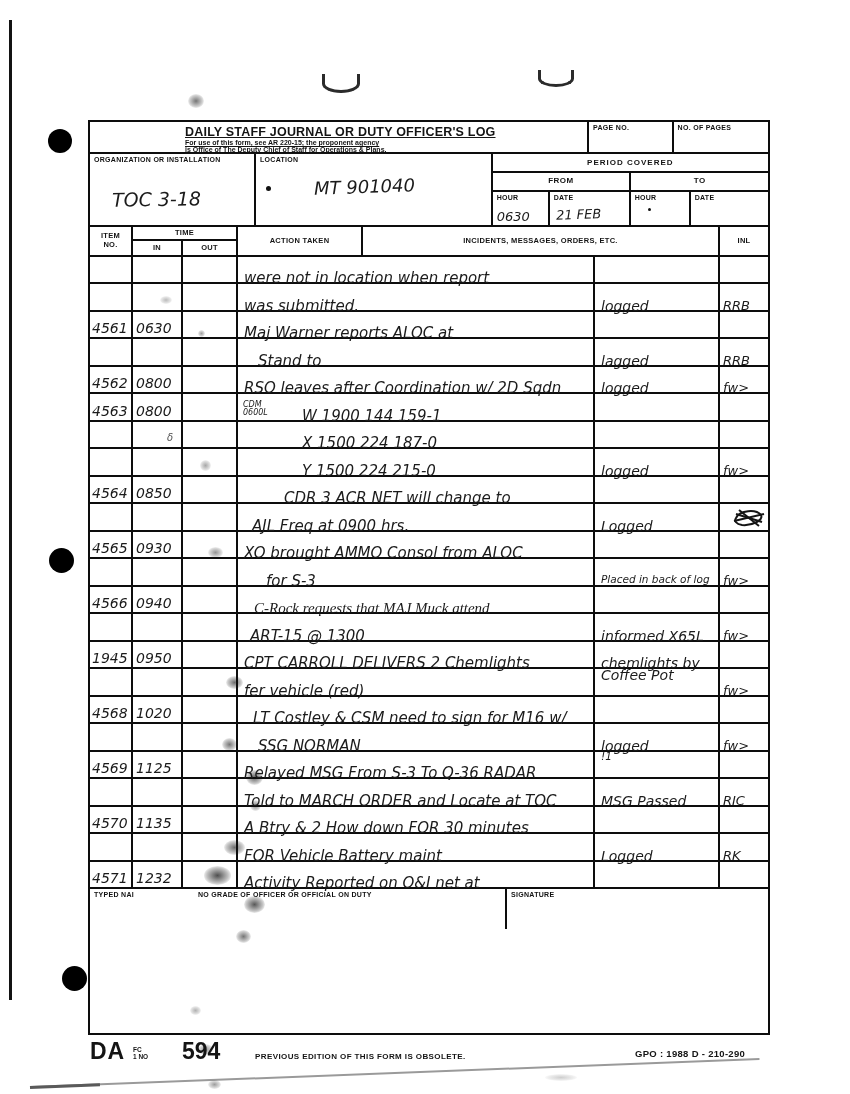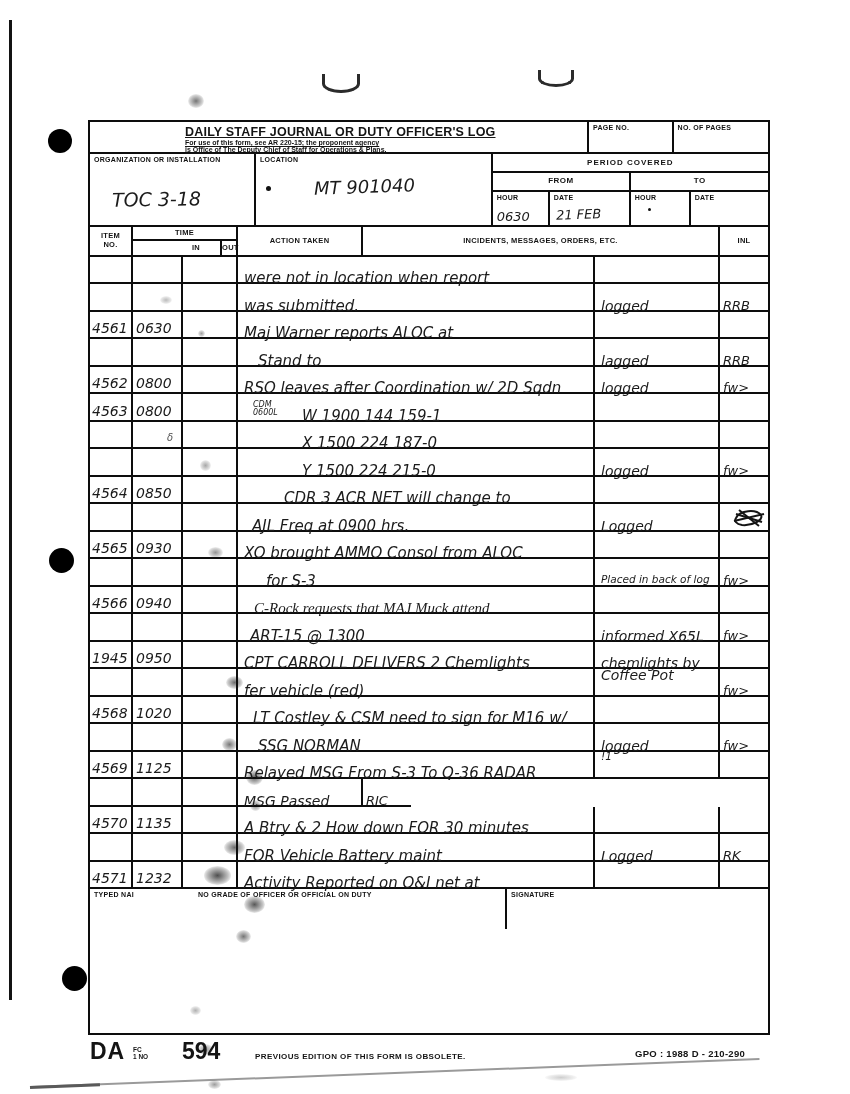--- a/index.html
+++ b/index.html
@@ -48,21 +48,21 @@
   .loc-hw{position:absolute;left:58px;top:22px;font-size:18px;transform:rotate(-2deg);}
   .fh-hw{position:absolute;left:4px;bottom:1px;font-size:13px;}
   .fd-hw{position:absolute;left:6px;bottom:3px;font-size:13px;transform:rotate(-2deg);}
 
   
   .thead{display:flex;height:30px;}
   .th{font-size:7.5px;font-weight:bold;letter-spacing:.3px;text-align:center;}
   .th-item{width:43px;padding-top:4px;line-height:9px;}
   .th-time{width:105px;display:flex;flex-direction:column;}
   .time-top{height:13px;border-bottom:2px solid #0d0d0d;line-height:12px;}
-  .time-sub{flex:1;display:flex;padding-left:39px;}
+  .time-sub{flex:1;display:flex;}
   .time-sub span{flex:1;line-height:14px;}
   .time-sub .sub-in{border-right:2px solid #0d0d0d;flex:0 0 48px;}
   .th-inc{width:357px;line-height:28px;}
   .th-act{width:125px;line-height:28px;}
   .th-inl{width:48px;line-height:28px;}
 
   
   .tbody{height:632px;display:flex;flex-direction:column;}
   .trow{flex:1;display:flex;}
   .td{position:relative;border-right:2px solid #0d0d0d;border-bottom:2px solid #0d0d0d;
@@ -70,21 +70,21 @@
   .td.last{border-right:none;}
   .c-item{width:43px;} .c-in{width:50px;} .c-out{width:55px;}
   .c-msg{width:357px;} .c-act{width:125px;} .c-inl{width:48px;}
   .v-item{position:absolute;left:2px;bottom:1px;font-size:14px;}
   .v-in{position:absolute;left:3px;bottom:1px;font-size:14px;}
   .v-msg{position:absolute;bottom:-5px;font-size:15px;z-index:2;}
   .v-act{position:absolute;left:6px;bottom:-4px;font-size:14px;z-index:2;}
   .v-act.small{font-size:10.5px;bottom:0;}
   .v-act.top{bottom:auto;top:-2px;}
   .v-inl{position:absolute;left:3px;bottom:-3px;font-size:13px;z-index:2;}
-  .v-prefix{position:absolute;left:5px;bottom:3px;font-size:8px;line-height:8px;margin-left:10px;}
+  .v-prefix{position:absolute;left:5px;bottom:3px;font-size:8px;line-height:8px;}
   .in-mark{position:absolute;right:8px;bottom:4px;font-size:10px;opacity:.8;}
   .scrib{position:absolute;right:2px;bottom:0;}
 
   
   .tfoot{display:flex;height:40px;}
   .tf-left{width:417px;border-right:2px solid #0d0d0d;box-sizing:border-box;position:relative;}
   .tf-right{flex:1;position:relative;}
   .lbl2{left:108px;}
 
   
@@ -487,20 +487,23 @@
           </div>
           <div class="td c-act">
             <span class="hw v-act small top">!1</span>
           </div>
           <div class="td c-inl last"></div>
         </div>
         <div class="trow">
           <div class="td c-item"></div>
           <div class="td c-in"></div>
           <div class="td c-out"></div>
+          <div class="td c-msg">
+            <span class="hw v-msg" style="left: 6px;">Told to MARCH ORDER and Locate at TOC</span>
+          </div>
           <div class="td c-act">
             <span class="hw v-act">MSG Passed</span>
           </div>
           <div class="td c-inl last">
             <span class="hw v-inl">RIC</span>
           </div>
         </div>
         <div class="trow">
           <div class="td c-item">
             <span class="hw v-item">4570</span>

